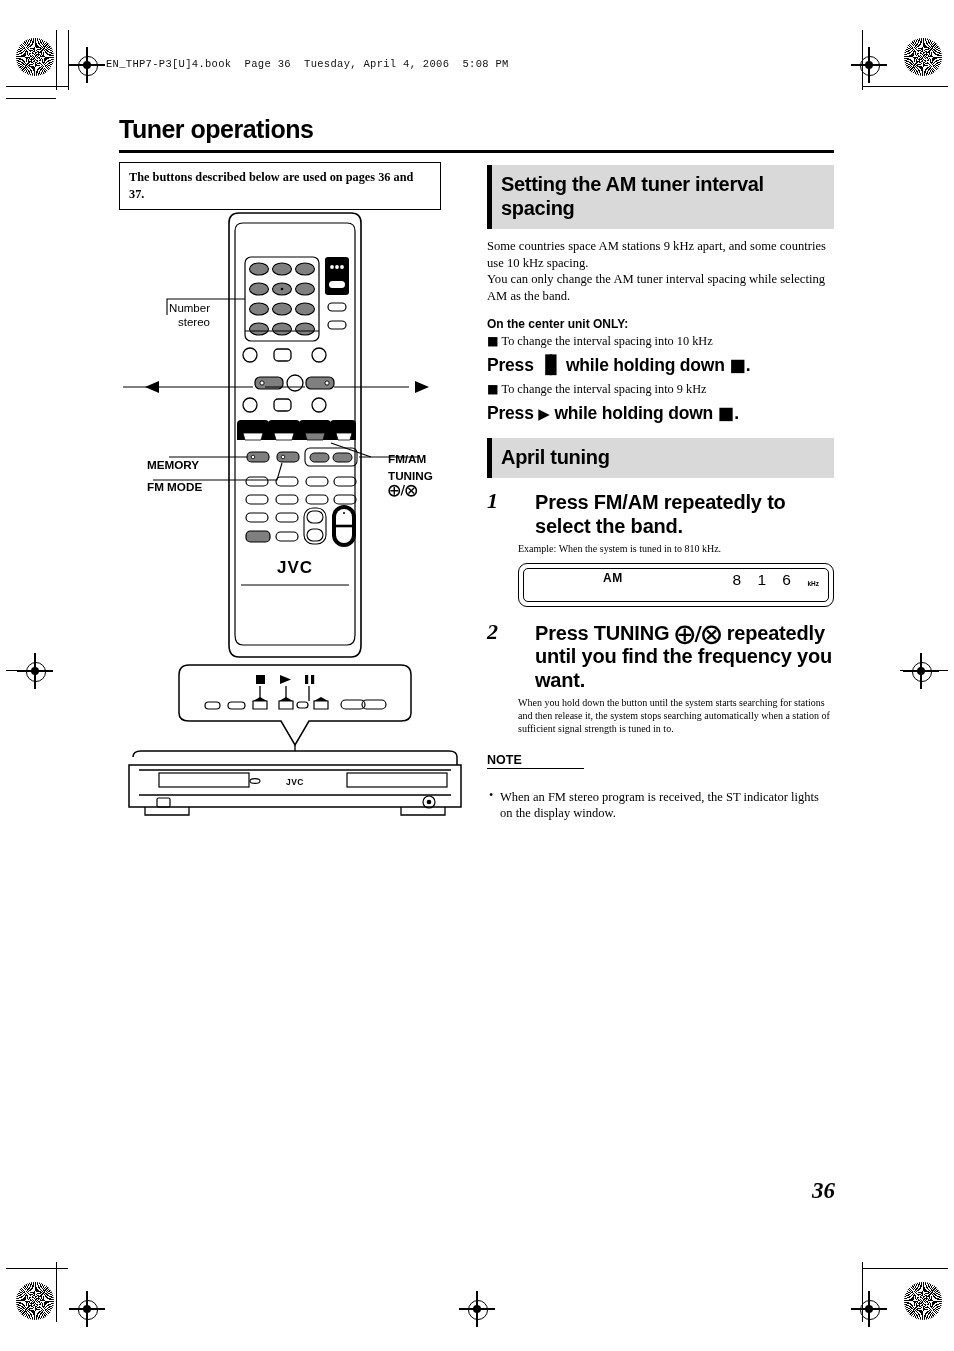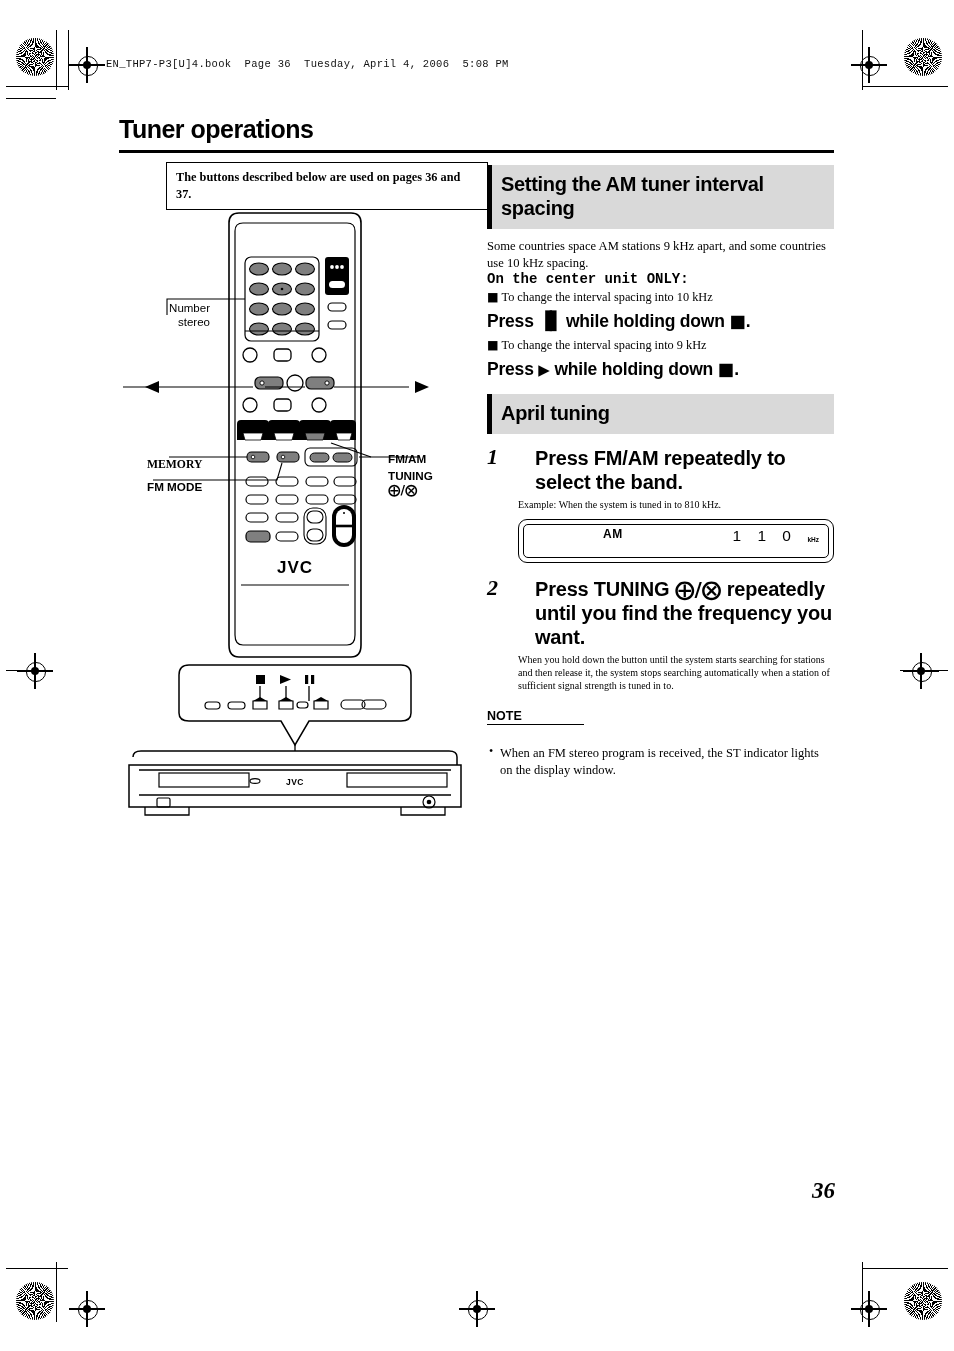--- a/index.html
+++ b/index.html
@@ -22,41 +22,41 @@
   .fileline{position:absolute;left:106px;top:58px;font-family:"Liberation Mono",monospace;
             font-size:10.5px;letter-spacing:.3px;white-space:pre;color:#111;}
 
   
   .page-title{position:absolute;left:119px;top:115px;width:715px;
         font-family:"Liberation Sans",sans-serif;font-weight:bold;font-size:25px;
         letter-spacing:-0.5px;}
   .title-rule{position:absolute;left:119px;top:150px;width:715px;height:3px;background:#000;}
 
   
-  .leftcol{position:absolute;left:119px;top:162px;width:322px;margin-left:47px;}
+  .leftcol{position:absolute;left:119px;top:162px;width:322px;}
   .callbox{box-sizing:border-box;border:1.3px solid #000;padding:6px 9px 7px 9px;
            font-family:"Liberation Serif",serif;font-weight:bold;font-size:12.3px;line-height:1.35;}
 
   
   .remote-area{position:absolute;left:119px;top:205px;width:355px;height:480px;}
   svg{display:block;}
 
   
   .dlabel{position:absolute;font-family:"Liberation Sans",sans-serif;font-size:11.5px;
           line-height:1.22;color:#000;}
   .dlabel.bold{font-weight:bold;font-size:11.7px;}
 
   
   .rightcol{position:absolute;left:487px;top:165px;width:347px;}
   .sect-head{background:#d9d9d9;font-family:"Liberation Sans",sans-serif;font-weight:bold;
              font-size:20px;line-height:1.2;padding:7px 0 9px 14px;letter-spacing:-0.3px;}
   .sect-head-wrap{position:relative;}
   .sect-head-wrap:before{content:"";position:absolute;left:0;top:0;bottom:0;width:5px;background:#000;}
   .body-t{font-family:"Liberation Serif",serif;font-size:12.6px;line-height:1.33;margin-top:9px;}
-  .sub-bold{font-family:Liberation Mono, monospace;font-weight:bold;font-size:14px;}
+  .sub-bold{font-family:Liberation Sans, sans-serif;font-weight:bold;font-size:12px;margin-top:12px;}
   .bullet-sq{font-family:"Liberation Serif",serif;font-size:12.3px;line-height:1.3;margin-top:3px;}
   .press-line{font-family:"Liberation Sans",sans-serif;font-weight:bold;font-size:17.5px;
               margin-top:5px;letter-spacing:-0.2px;}
   .stepwrap{position:relative;padding-left:31px;margin-top:13px;}
   .stepnum{position:absolute;left:0;top:-3px;font-family:"Liberation Serif",serif;
            font-weight:bold;font-style:italic;font-size:22px;}
   .steptitle{font-family:"Liberation Sans",sans-serif;font-weight:bold;font-size:20px;
              line-height:1.19;letter-spacing:-0.2px;margin-left:17px;}
   .stepbody{font-family:"Liberation Serif",serif;font-size:10px;line-height:1.32;margin-top:3px;}
   .note-h{font-family:"Liberation Sans",sans-serif;font-weight:bold;font-size:12.5px;
@@ -333,34 +333,35 @@
     <path d="M282 602 L282 610 L326 610 L326 602"></path>
   </g>
   <path d="M176 540 L176 546" stroke="#000" stroke-width="1.3" fill="none"></path>
 </svg>
 </div>
 
 <div class="dlabel" style="left:158px;top:301px;text-align:right;width:52px;line-height:1.25;">
   <div>Number</div>
   <div>stereo</div>
 </div>
-<div class="dlabel bold" style="left:147px;top:458px;font-family:Liberation Serif, serif;">MEMORY</div>
+<div class="dlabel bold" style="left:147px;top:458px;">MEMORY</div>
 <div class="dlabel bold" style="left:147px;top:480px;">FM MODE</div>
 <div class="dlabel bold" style="left:388px;top:452px;">FM/AM</div>
 <div class="dlabel bold" style="left:388px;top:470px;line-height:1.1;">
   <div>TUNING</div>
   <div class="sq" style="font-size:12.5px;">⨁/⨂</div>
 </div>
 
 <div class="rightcol">
 
   <div class="sect-head-wrap">
     <div class="sect-head">Setting the AM tuner interval spacing</div>
   </div>
   <div class="body-t">Some countries space AM stations 9 kHz apart, and some countries use 10 kHz spacing.</div>
+  <div class="body-t" style="margin-top:0;">You can only change the AM tuner interval spacing while selecting AM as the band.</div>
 
   <div class="sub-bold">On the center unit ONLY:</div>
 
   <div class="bullet-sq">
     <span class="sq">■</span>
     <span>To change the interval spacing into 10 kHz</span>
   </div>
   <div class="press-line">
     <span>Press</span>
     <span class="sq" style="letter-spacing:-2px;">▐▌</span>
@@ -384,21 +385,21 @@
   </div>
 
   <div class="stepwrap">
     <div class="stepnum">1</div>
     <div class="steptitle">Press FM/AM repeatedly to select the band.</div>
     <div class="stepbody">Example: When the system is tuned in to 810 kHz.</div>
 
     <div class="displaybox">
       <div class="inner"></div>
       <div class="disp-am">AM</div>
-      <div class="disp-freq">1 1 0</div>
+      <div class="disp-freq">8 1 6</div>
       <div class="disp-unit">kHz</div>
     </div>
   </div>
 
   <div class="stepwrap" style="margin-top:15px;">
     <div class="stepnum">2</div>
     <div class="steptitle">
       <span>Press TUNING</span>
       <span class="sq">⨁/⨂</span>
       <span>repeatedly until you find the frequency you want.</span>

